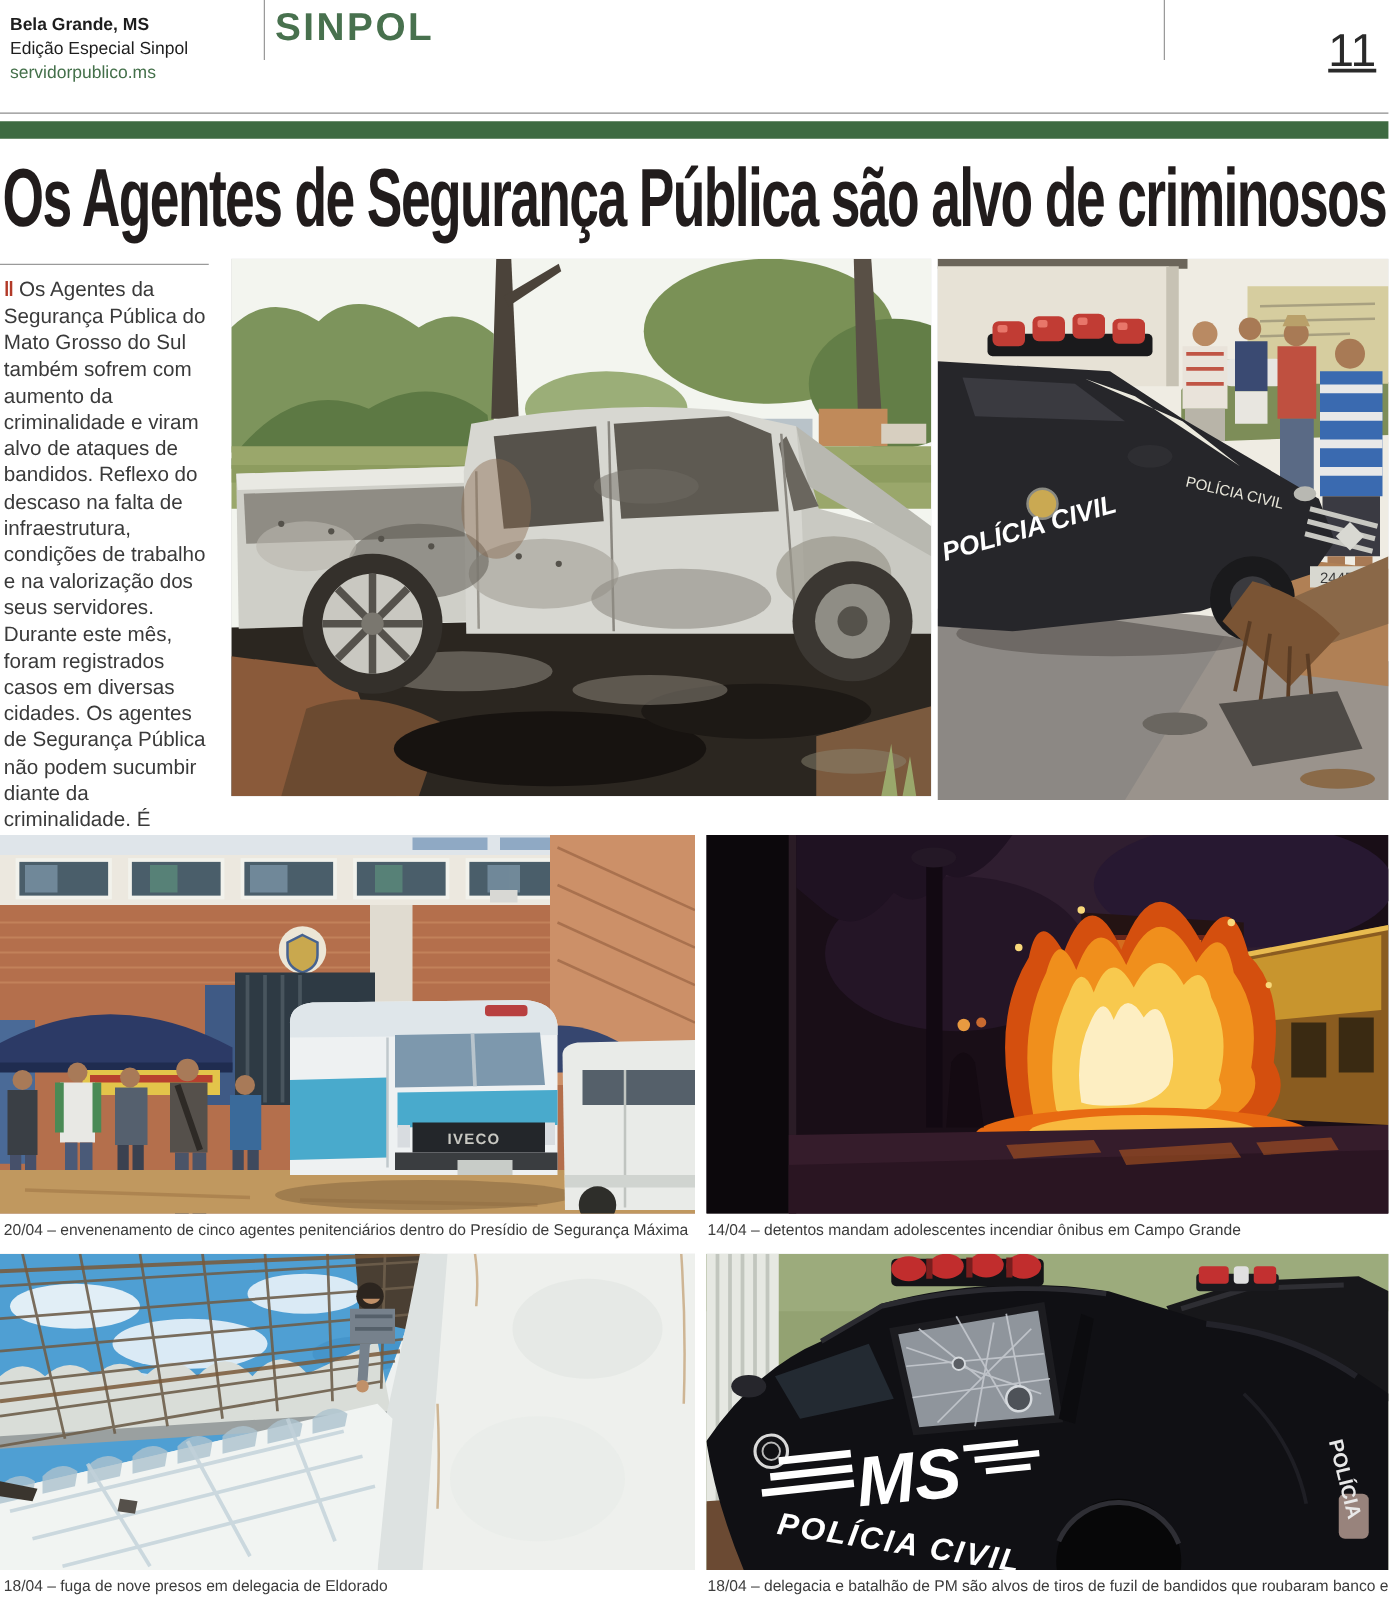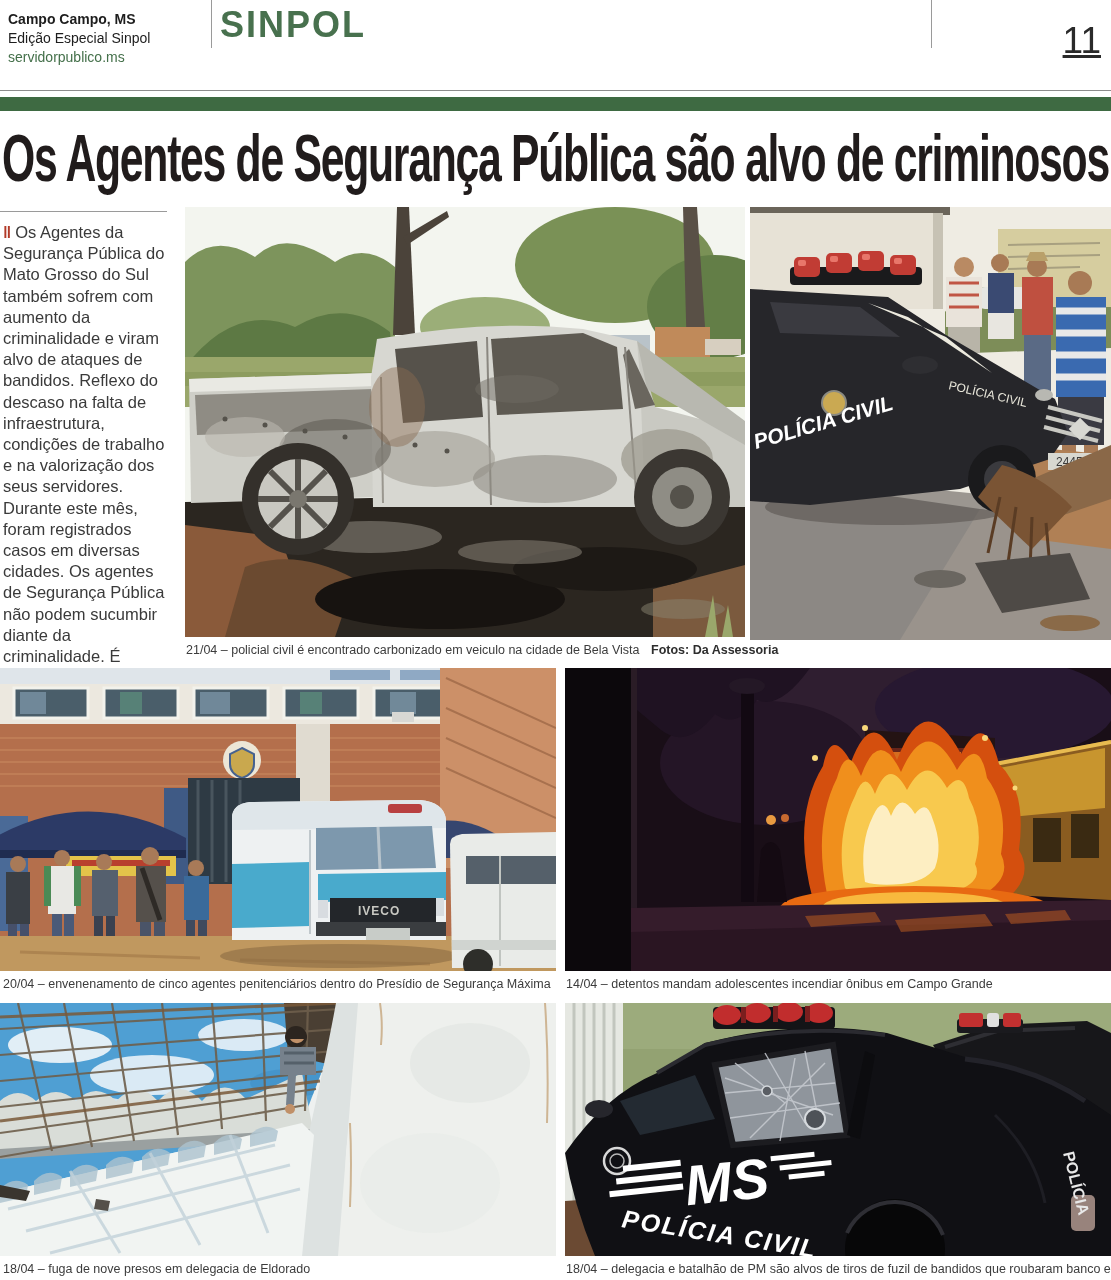--- a/index.html
+++ b/index.html
@@ -4,21 +4,21 @@
 <style>
   html,body{margin:0;padding:0;background:#fff;}
   .page{position:relative;width:1111px;height:1280px;background:#ffffff;overflow:hidden;
         font-family:"Liberation Sans",sans-serif;color:#1d1d1d;}
   .abs{position:absolute;}
   
   .masthead-left{left:8px;top:10px;font-size:14px;line-height:19px;}
   .masthead-left .loc{font-weight:bold;}
   .masthead-left .site{color:#44704a;}
   .vrule{width:1px;background:#9a9a9a;}
-  .section-title{left:220px;top:4px;font-size:36px;font-weight:bold;letter-spacing:2px;color:#48714e;}
+  .section-title{left:220px;top:4px;font-size:31px;font-weight:bold;letter-spacing:2px;color:#48714e;}
   .page-number{right:10px;top:20px;font-size:37px;color:#2a2a2a;text-decoration:underline;}
   .hrule{left:0;top:90px;width:1111px;height:1px;background:#8d8d8d;}
   .green-bar{left:0;top:97px;width:1111px;height:14px;background:#3e6a42;}
   
   .headline{left:2px;top:116px;width:1107px;height:86px;overflow:visible;text-align:center;}
   .headline .fitx{display:inline-block;white-space:nowrap;transform-origin:0 50%;
     font-size:66px;font-weight:bold;letter-spacing:-2px;color:#211c1c;line-height:84px;}
   .colrule{left:0;top:211px;width:167px;height:1px;background:#9a9a9a;}
   
   .article{left:3px;top:222px;width:170px;font-size:16.5px;line-height:21.2px;color:#3a3a3a;}
@@ -28,21 +28,21 @@
   .caption b{font-weight:bold;color:#2e2e2e;}
   .photo{overflow:hidden;background:#ddd;}
   .photo svg{display:block;width:100%;height:100%;}
 </style>
 </head>
 <body>
 
 <div class="page">
 
   <div class="abs masthead-left">
-    <div class="loc">Campo Campo, MS</div>
+    <div class="loc">Bela Grande, MS</div>
     <div class="ed">Edição Especial Sinpol</div>
     <div class="site">servidorpublico.ms</div>
   </div>
   <div class="abs vrule" style="left:211px;top:0;height:48px"></div>
   <div class="abs section-title">SINPOL</div>
   <div class="abs vrule" style="left:931px;top:0;height:48px"></div>
   <div class="abs page-number">11</div>
   <div class="abs hrule"></div>
   <div class="abs green-bar"></div>
 
@@ -217,24 +217,20 @@
           <line x1="266" y1="300" x2="258" y2="356"></line>
           <line x1="282" y1="310" x2="280" y2="364"></line>
           <line x1="296" y1="316" x2="300" y2="360"></line>
         </g>
       <path d="M225,356 L320,346 L340,392 L252,406 Z" fill="#4e4a46"></path>
       <ellipse cx="190" cy="372" rx="26" ry="9" fill="#6a6660"></ellipse>
       <ellipse cx="320" cy="416" rx="30" ry="8" fill="#8a6a48"></ellipse>
     </svg>
   </div>
 
-  <div class="abs caption" style="left:186px;top:642px;width:560px">
-    <span>21/04 – policial civil é encontrado carbonizado em veiculo na cidade de Bela Vista</span>
-    <b style="margin-left:8px">Fotos: Da Assessoria</b>
-  </div>
 
   <div class="abs photo" style="left:0;top:668px;width:556px;height:303px">
     <svg viewBox="0 0 556 303" preserveAspectRatio="none">
       <rect width="556" height="303" fill="#b46f4c"></rect>
       <rect x="0" y="0" width="556" height="16" fill="#dfe5ea"></rect>
       <g fill="#8fa9c4">
           <rect x="330" y="2" width="60" height="10"></rect>
           <rect x="400" y="2" width="70" height="10"></rect>
           <rect x="480" y="2" width="60" height="10"></rect>
         </g>

